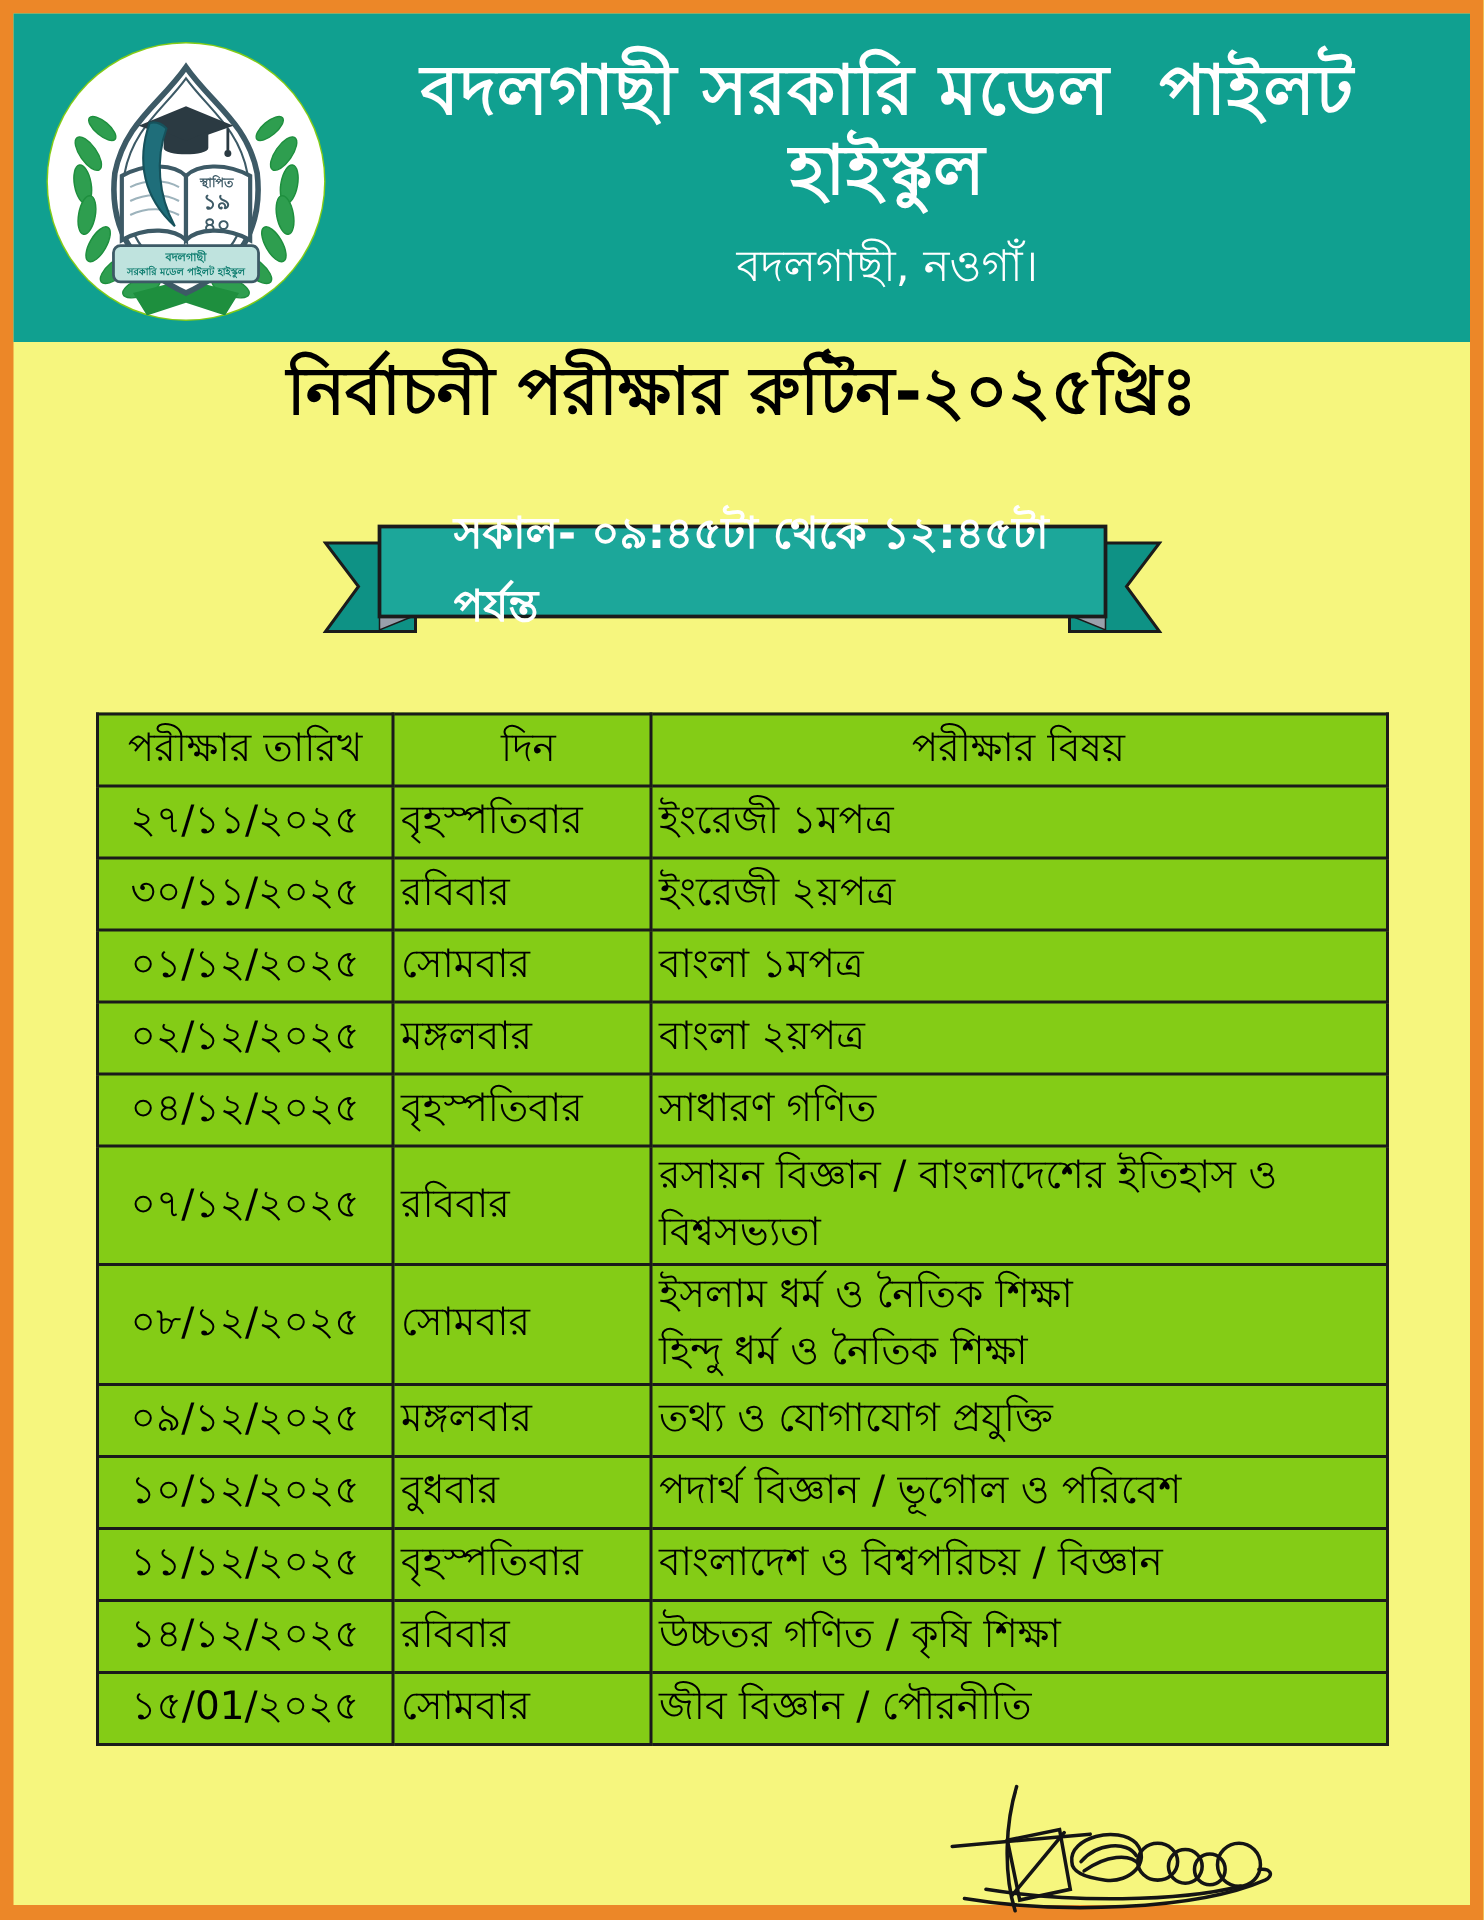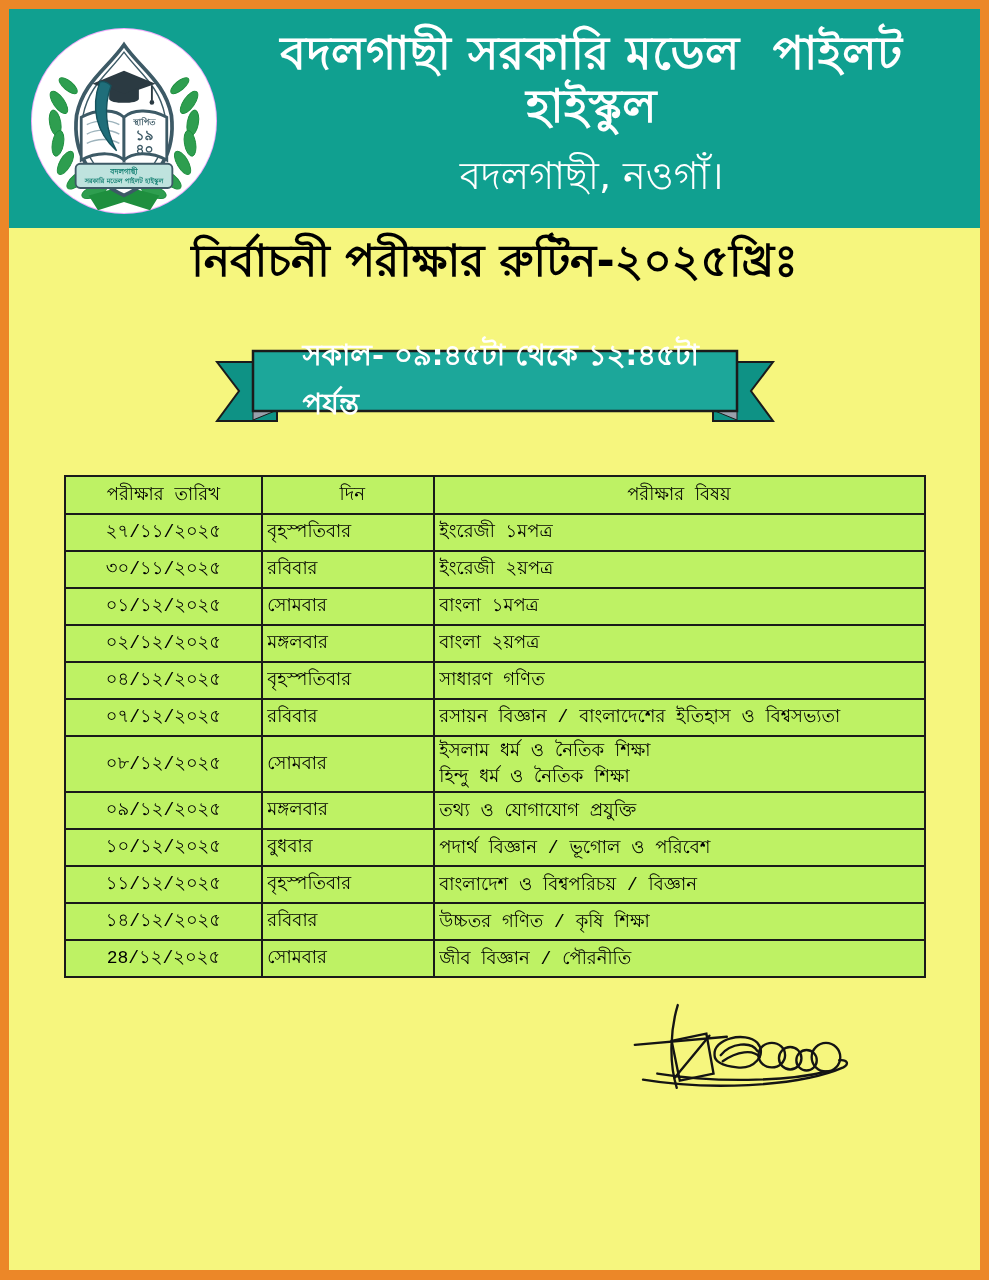--- a/index.html
+++ b/index.html
@@ -14,53 +14,53 @@
     position:absolute; left:9px; top:9px; right:9px; bottom:10px;
     background:#F6F67E;
   }
   
   .header {
     height:219px; background:#10A090;
     display:flex; align-items:center;
   }
   .logo-wrap {
     width:186px; height:186px; border-radius:50%;
-    background:#f0abfc; margin-left:22px; margin-top:4px;
+    background:#84cc16; margin-left:22px; margin-top:4px;
     flex:0 0 auto; overflow:hidden;
   }
   .header-text {
     flex:1 1 auto; text-align:center; color:#ffffff; padding-right:14px;
   }
   .school-name {
     font-size:46px; font-weight:bold; line-height:1.15;
     white-space:pre-wrap; letter-spacing:0.5px;
   }
   .school-location {
-    font-size:38px; margin-top:14px; font-weight:normal;
+    font-size:29px; margin-top:14px; font-weight:normal;
   }
   
   .routine-title {
     text-align:center; 
     font-size:44px; font-weight:bold; color:#000000;
   }
   
   .ribbon {
     position:relative; width:560px; height:80px; margin:46px auto 0;
   }
   .ribbon svg { position:absolute; inset:0; }
   .ribbon-text {
     position:absolute; left:40px; right:40px; top:4px; height:60px;
     display:flex; align-items:center; justify-content:center;
     color:#ffffff; font-size:29px; font-weight:bold;padding-left:48px;
   }
   
   table.exam-table {
     width:862px; margin:48px auto 0;
-    border-collapse:collapse; background:#bef264;
-    font-size:18px; color:#000000;font-family:Liberation Mono, monospace;
+    border-collapse:collapse; background:#84cc16;
+    font-size:26px; color:#000000;
   }
   .exam-table th, .exam-table td {
     border:2px solid #1a1a1a; height:37px; padding:1px 4px;
     font-weight:normal; vertical-align:middle;
   }
   .exam-table th { text-align:center; height:38px; }
   .col-date { width:23%; text-align:center; }
   .col-day  { width:20%; text-align:left; padding-left:13px; }
   .col-subject { width:57%; text-align:left; padding-left:13px; white-space:pre-line; line-height:1.45; }
   
@@ -218,21 +218,21 @@
       <td class="col-date">১১/১২/২০২৫</td>
       <td class="col-day">বৃহস্পতিবার</td>
       <td class="col-subject">বাংলাদেশ ও বিশ্বপরিচয় / বিজ্ঞান</td>
     </tr>
         <tr>
       <td class="col-date">১৪/১২/২০২৫</td>
       <td class="col-day">রবিবার</td>
       <td class="col-subject">উচ্চতর গণিত / কৃষি শিক্ষা</td>
     </tr>
         <tr>
-      <td class="col-date">28/১২/২০২৫</td>
+      <td class="col-date">১৫/01/২০২৫</td>
       <td class="col-day">সোমবার</td>
       <td class="col-subject">জীব বিজ্ঞান / পৌরনীতি</td>
     </tr>
       </tbody>
   </table>
 
   <div class="signature-area">
     <svg class="signature-scribble" viewBox="0 0 240 90" fill="none" stroke="#141414" stroke-width="2.3" stroke-linecap="round">
       <path d="M64,3 C57,26 55,58 63,84"></path>
       <path d="M22,42 L112,34"></path>

